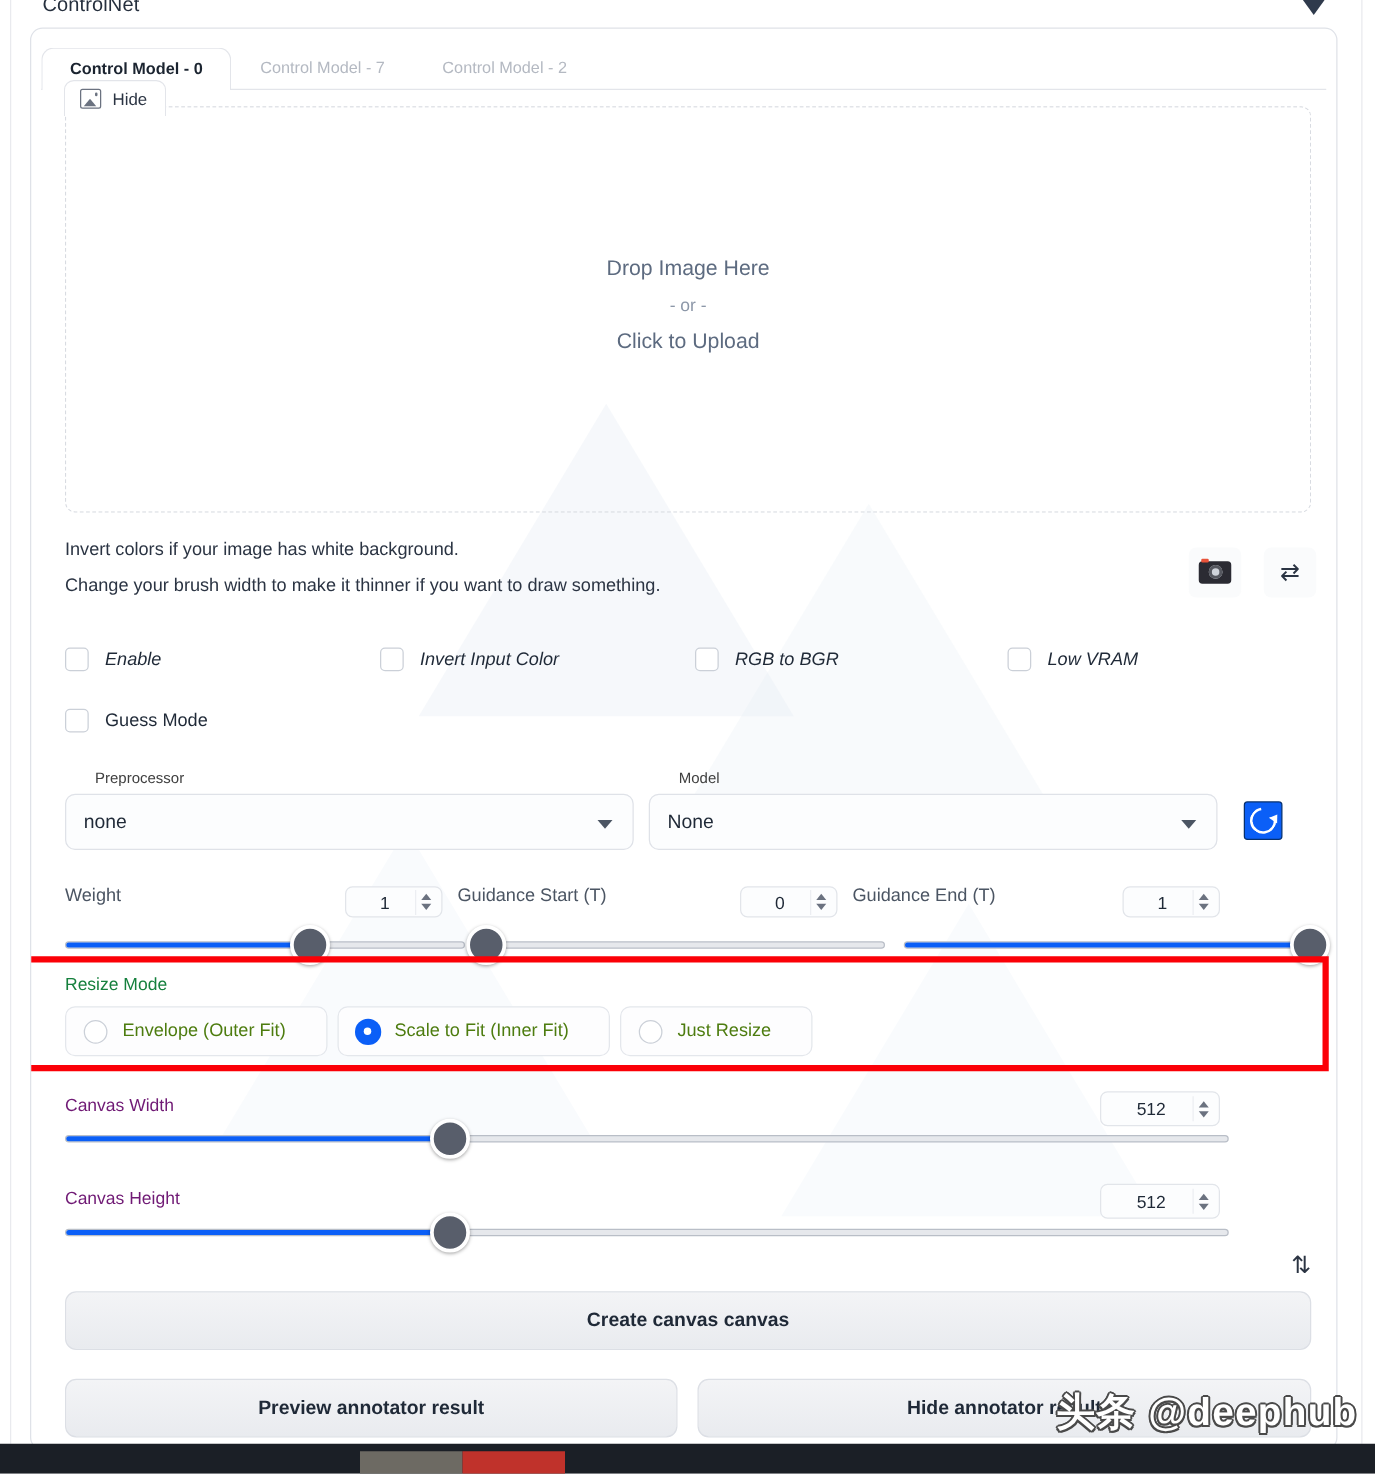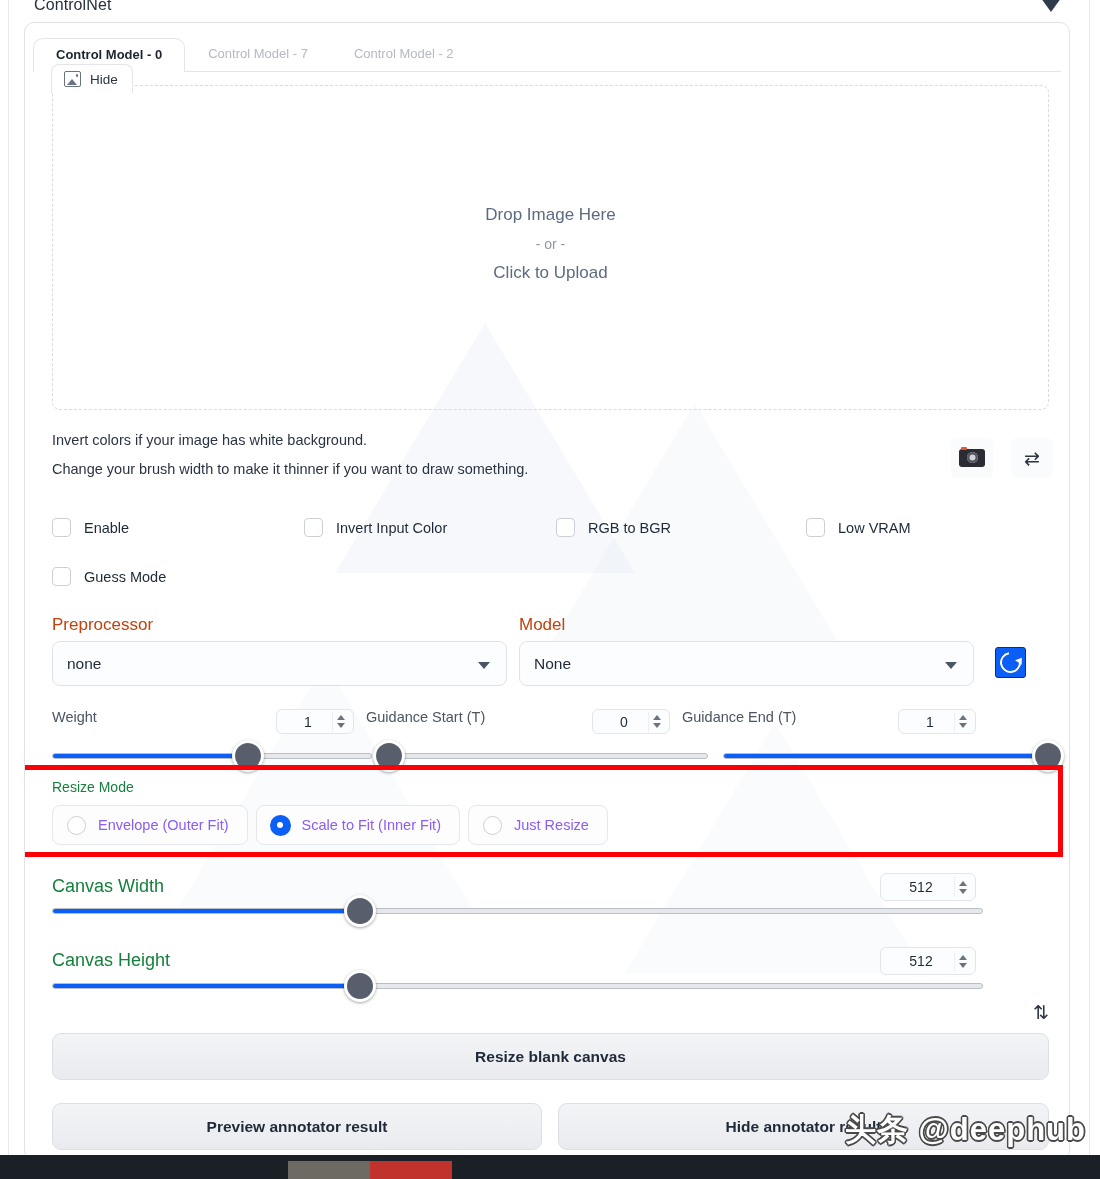--- a/index.html
+++ b/index.html
@@ -237,20 +237,21 @@
     border-radius: 1px;
   }
 
   
   #checkbox-row-1 {
     position: absolute;
     left: 27px;
     top: 495px;
     width: 960px;
     display: flex;
+    font-style: italic;
   }
   #checkbox-row-2 {
     position: absolute;
     left: 27px;
     top: 544px;
   }
   .cbx-item {
     display: flex;
     align-items: center;
     gap: 13px;
@@ -276,24 +277,25 @@
     top: 592px;
     width: 997px;
     display: flex;
     gap: 12px;
     align-items: flex-end;
   }
   .field {
     position: relative;
   }
   .field-label {
-    font-size: 17px;
-    color: #c2410c;
+    font-size: 12px;
+    color: #404040;
     margin-bottom: 6px;
     display: block;
+    margin-left: 24px;
   }
   .select-box {
     width: 455px;
     height: 45px;
     border: 1px solid #dfe2e8;
     border-radius: 8px;
     background: #fcfdfe;
     display: flex;
     align-items: center;
     padding: 0 14px;
@@ -453,23 +455,23 @@
     gap: 8px;
   }
   .radio-item {
     height: 40px;
     border: 1px solid #e4e7ec;
     border-radius: 8px;
     background: #fdfdfe;
     display: flex;
     align-items: center;
     gap: 12px;
-    padding: 0 18px 0 14px;
+    padding: 0 32px 0 14px;
     font-size: 14.5px;
-    color: #8b5cf6;
+    color: #4d7c0f;
     cursor: pointer;
     box-sizing: border-box;
   }
   .radio-dot {
     width: 17px; height: 17px;
     border-radius: 50%;
     border: 1.5px solid #cbd0d8;
     background: #ffffff;
     flex: none;
     position: relative;
@@ -485,22 +487,22 @@
     left: 50%; top: 50%;
     transform: translate(-50%,-50%);
     width: 6px; height: 6px;
     border-radius: 50%;
     background: #ffffff;
   }
 
   
   .canvas-block-label {
     position: absolute;
-    font-size: 18px;
-    color: #15803d;
+    font-size: 14px;
+    color: #701a75;
   }
   .canvas-numbox {
     position: absolute;
     width: 96px;
     height: 28px;
   }
   .canvas-numbox .numbox {
     width: 96px;
     height: 28px;
   }
@@ -770,21 +772,21 @@
     </div>
     <div class="slider-track" style="left:27px; top:960px; width:931px;">
       <div class="slider-fill" id="fill-ch" style="width: 33%;"></div>
       <div class="slider-knob" id="knob-ch" style="left: 33%;"></div>
     </div>
 
     <div id="swap-wh-btn">
       <span>⇅</span>
     </div>
 
-    <div class="big-btn" id="create-blank-canvas-btn">Resize blank canvas</div>
+    <div class="big-btn" id="create-blank-canvas-btn">Create canvas canvas</div>
     <div class="big-btn" id="preview-annotator-btn">Preview annotator result</div>
     <div class="big-btn" id="hide-annotator-btn">Hide annotator result</div>
 
   </div>
 
   <div id="watermark">头条 @deephub</div>
 
   <div id="bottom-strip">
     <div class="thumb-a"></div>
     <div class="thumb-b"></div>

